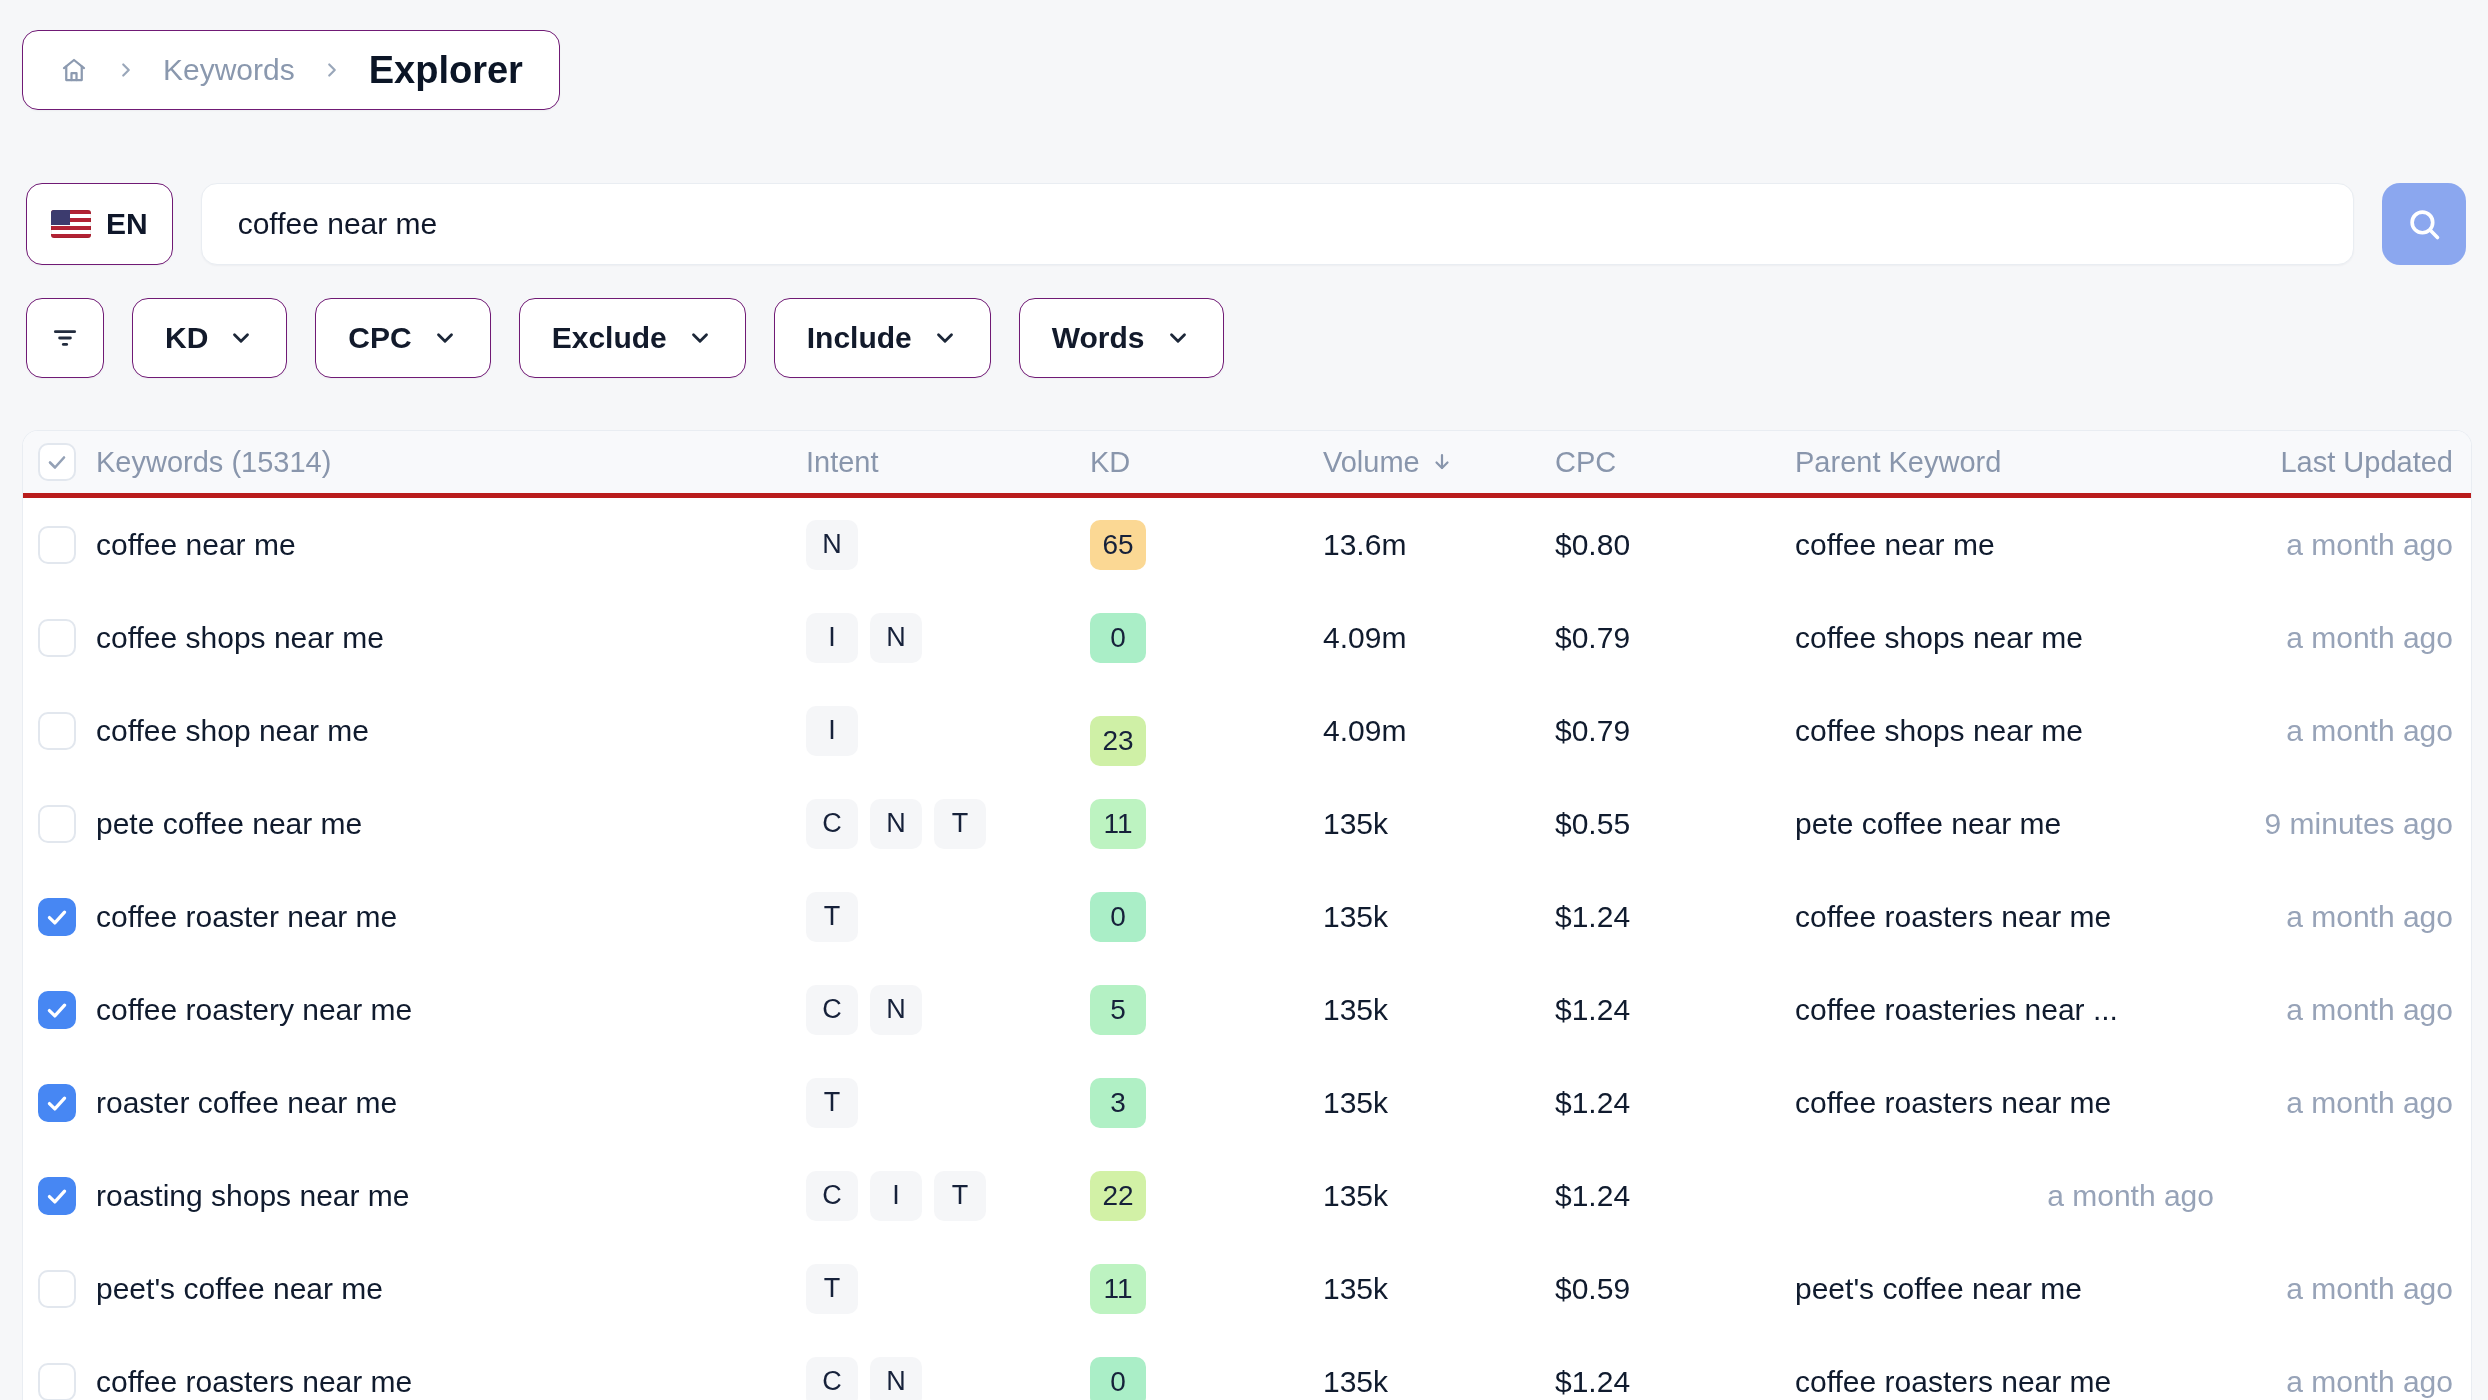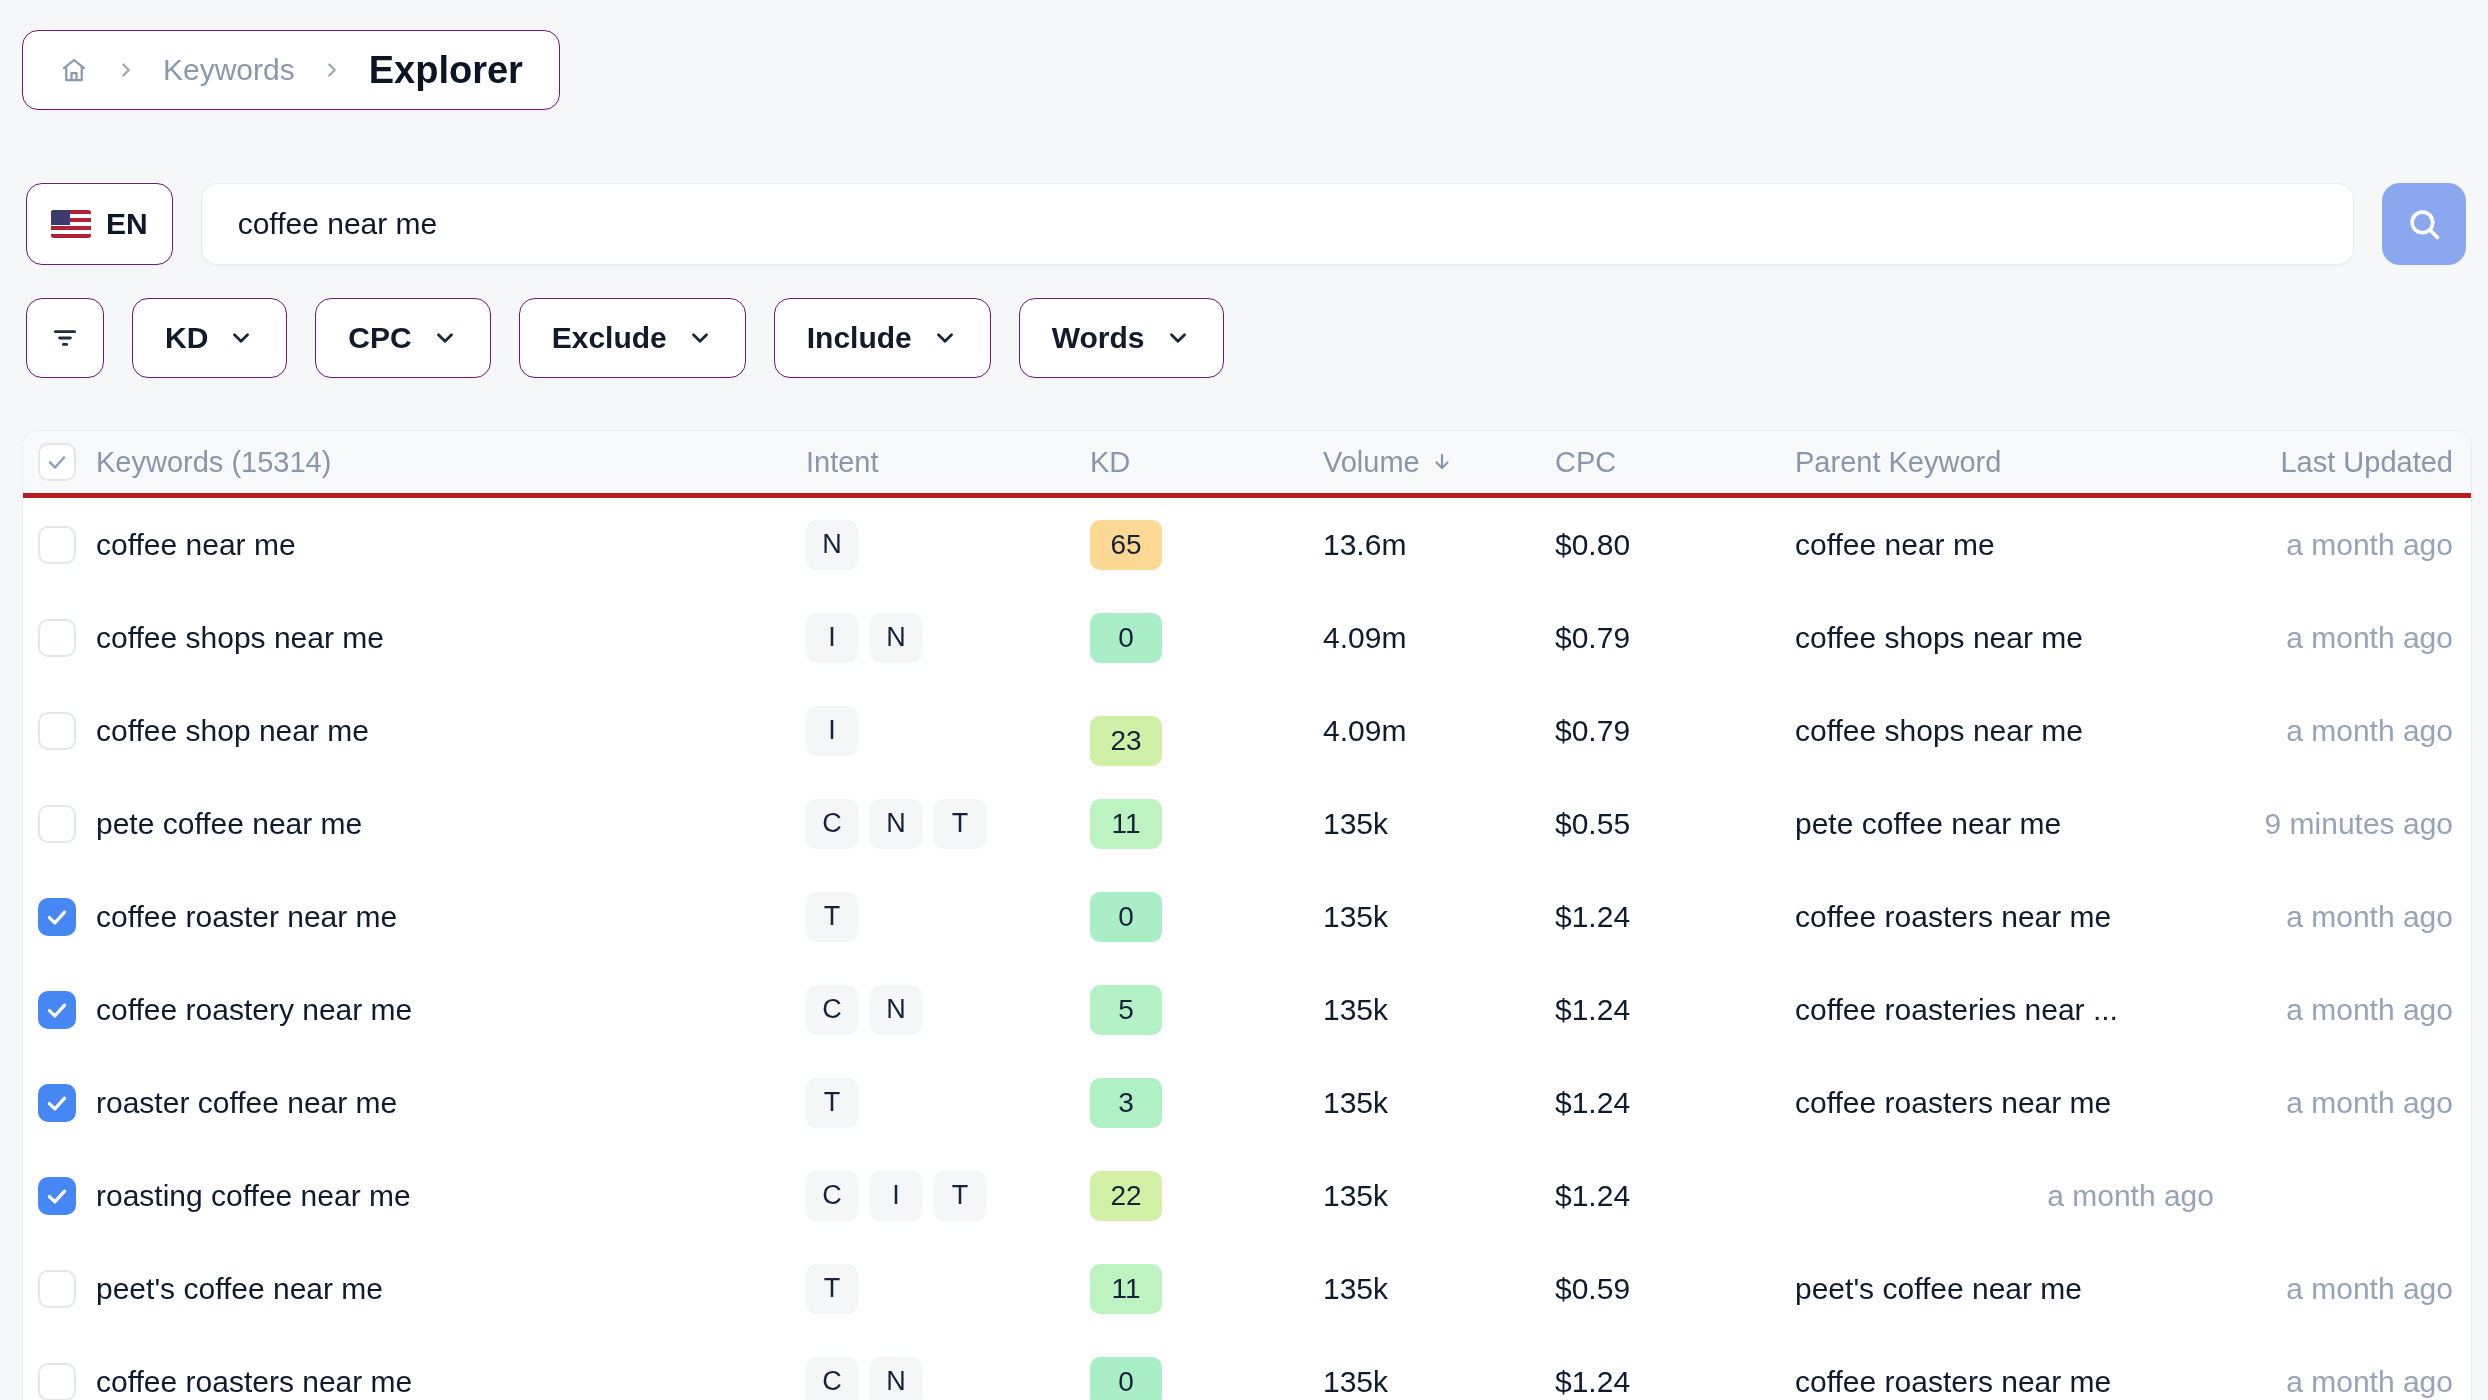--- a/index.html
+++ b/index.html
@@ -69,21 +69,21 @@
   .checkbox.header-cb svg { display:block; }
   .data-row { height:93px; }
   .kw { font-size:30px; color:#101b2e; }
   .intent-cell { display:flex; gap:12px; }
   .intent-badge {
     min-width:52px; height:50px; padding:0 10px; border-radius:10px; background:#f5f6f8;
     display:inline-flex; align-items:center; justify-content:center;
     font-size:27px; color:#16213a;
   }
   .kd-badge {
-    width:72px; height:50px; border-radius:10px;
+    width:56px; height:50px; border-radius:10px;
     display:inline-flex; align-items:center; justify-content:center;
     font-size:28px; color:#16213a;
   }
   .num { font-size:30px; color:#101b2e; }
   .updated { font-size:30px; color:#97a3b8; text-align:right; padding-right:18px; }
 </style>
 </head>
 <body>
 
 <div class="breadcrumb-bar">
@@ -335,21 +335,21 @@
   </div>
 
   <div class="trow data-row">
     <div class="cb-cell">
       <span class="checkbox checked">
         <svg width="26" height="26" viewBox="0 0 24 24" fill="none" stroke="#ffffff" stroke-width="3" stroke-linecap="round" stroke-linejoin="round">
               <polyline points="5 12.5 10 17.5 19 7.5"></polyline>
             </svg>
       </span>
     </div>
-    <div class="kw">roasting coffee near me</div>
+    <div class="kw">roasting shops near me</div>
     <div class="intent-cell">
           <span class="intent-badge">C</span>
           <span class="intent-badge">I</span>
           <span class="intent-badge">T</span>
         </div>
     <div><span class="kd-badge" style="background: rgb(210, 241, 166);">22</span></div>
     <div class="num">135k</div>
     <div class="num">$1.24</div>
     <div class="updated">a month ago</div>
   </div>

